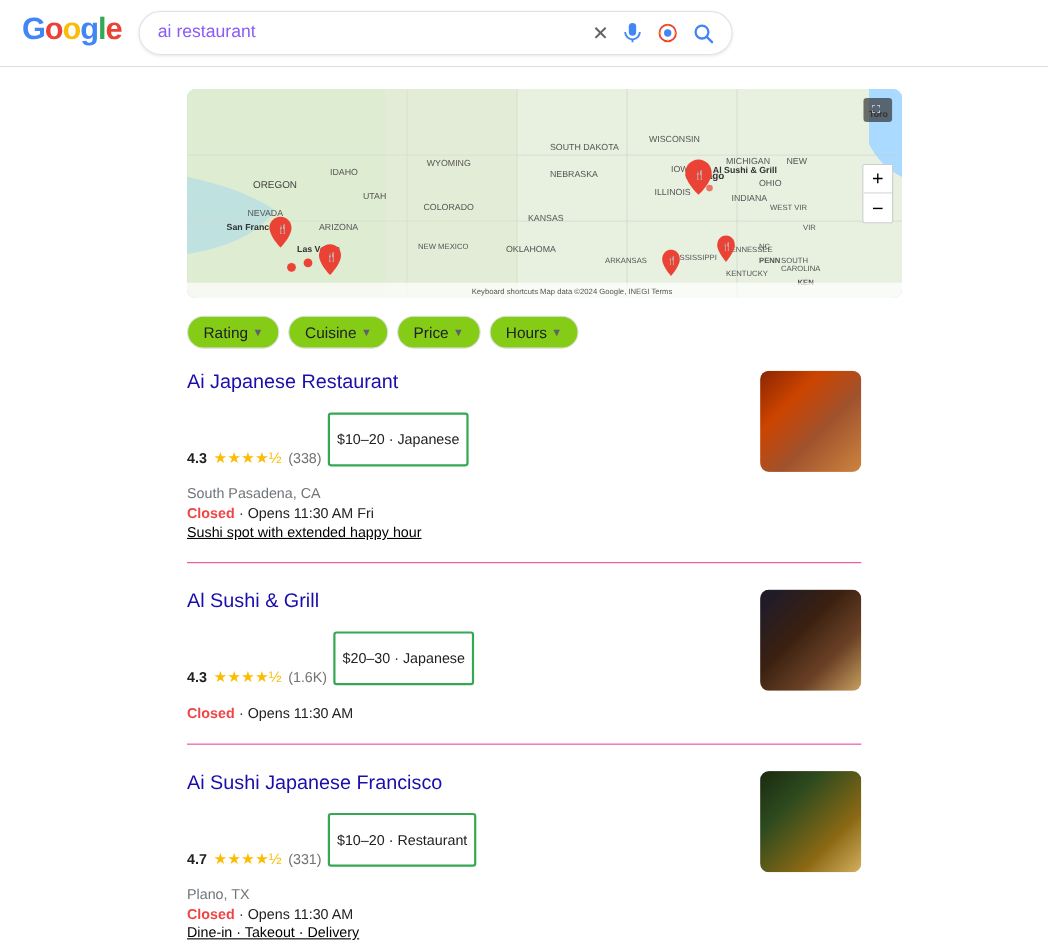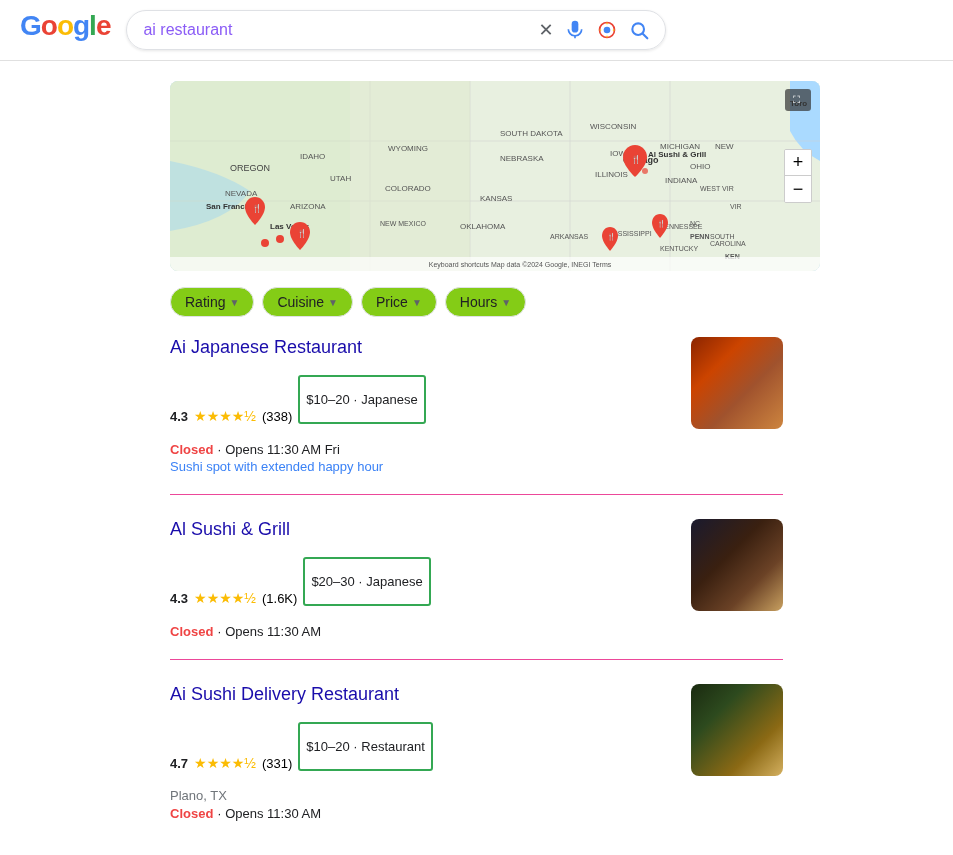--- a/index.html
+++ b/index.html
@@ -137,33 +137,33 @@
       display: flex;
       align-items: flex-end;
       gap: 6px;
       margin: 17px 0;
     }
     .stars {
       color: #fbbc04;
       font-size: 14px;
     }
     .rating-num { color: #202124; font-size: 13px; font-weight: bold; }
-    .review-count { color: #000000; font-size: 13px; }
+    .review-count { color: #737373; font-size: 13px; }
     .price-badge {
       display: inline-block;
       border: 2px solid #34A853;
       border-radius: 3px;
       padding: 15px 6px;
       font-size: 13px;
       color: #202124;
     }
     .location { color: #70757a; font-size: 13px; margin: 2px 0; }
     .status-closed { color: #ef4444; font-weight: bold; font-size: 13px; }
     .status-opens { color: #202124; font-size: 13px; }
-    .description { color: #3b82f6; font-size: 13px; margin-top: 2px; }
+    .description { color: #000000; font-size: 13px; margin-top: 2px; text-decoration: underline; }
     .restaurant-img {
       width: 92px;
       height: 92px;
       border-radius: 8px;
       object-fit: cover;
       margin-left: 20px;
       flex-shrink: 0;
       background: #ccc;
       overflow: hidden;
     }
@@ -364,20 +364,21 @@
 
     <div class="restaurant-item">
       <div class="restaurant-info">
         <a class="restaurant-name" href="#">Ai Japanese Restaurant</a>
         <div class="rating-row">
           <span class="rating-num">4.3</span>
           <span class="stars">★★★★½</span>
           <span class="review-count">(338)</span>
           <span class="price-badge">$10–20 · Japanese</span>
         </div>
+        <div class="location">South Pasadena, CA</div>
         <div>
           <span class="status-closed">Closed</span>
           <span class="status-opens"> · </span>
           <span class="status-opens">Opens 11:30 AM Fri</span>
         </div>
         <div class="description">Sushi spot with extended happy hour</div>
       </div>
       <div class="restaurant-img">
         <div class="img-japanese-1" style="background: linear-gradient(135deg, #8B2500 0%, #cc4400 30%, #a0522d 60%, #cd853f 100%);"></div>
       </div>
@@ -398,33 +399,34 @@
           <span class="status-opens">Opens 11:30 AM</span>
         </div>
       </div>
       <div class="restaurant-img">
         <div style="background: linear-gradient(135deg, #1a1a2e 0%, #3a2010 40%, #6b4226 70%, #c8a060 100%); width:100%; height:100%;"></div>
       </div>
     </div>
 
     <div class="restaurant-item" style="border-bottom:none;">
       <div class="restaurant-info">
-        <a class="restaurant-name" href="#">Ai Sushi Delivery Restaurant</a>
+        <a class="restaurant-name" href="#">Ai Sushi Japanese Francisco</a>
         <div class="rating-row">
           <span class="rating-num">4.7</span>
           <span class="stars">★★★★½</span>
           <span class="review-count">(331)</span>
           <span class="price-badge">$10–20 · Restaurant</span>
         </div>
         <div class="location">Plano, TX</div>
         <div>
           <span class="status-closed">Closed</span>
           <span class="status-opens"> · </span>
           <span class="status-opens">Opens 11:30 AM</span>
         </div>
+        <div class="description">Dine-in · Takeout · Delivery</div>
       </div>
       <div class="restaurant-img">
         <div style="background: linear-gradient(135deg, #1a2a10 0%, #2d4a1e 30%, #8B6914 70%, #d4b060 100%); width:100%; height:100%;"></div>
       </div>
     </div>
 
   </div>
 
   <hr style="border:none; border-top:1px solid #e0e0e0; margin: 16px 0;">
 

